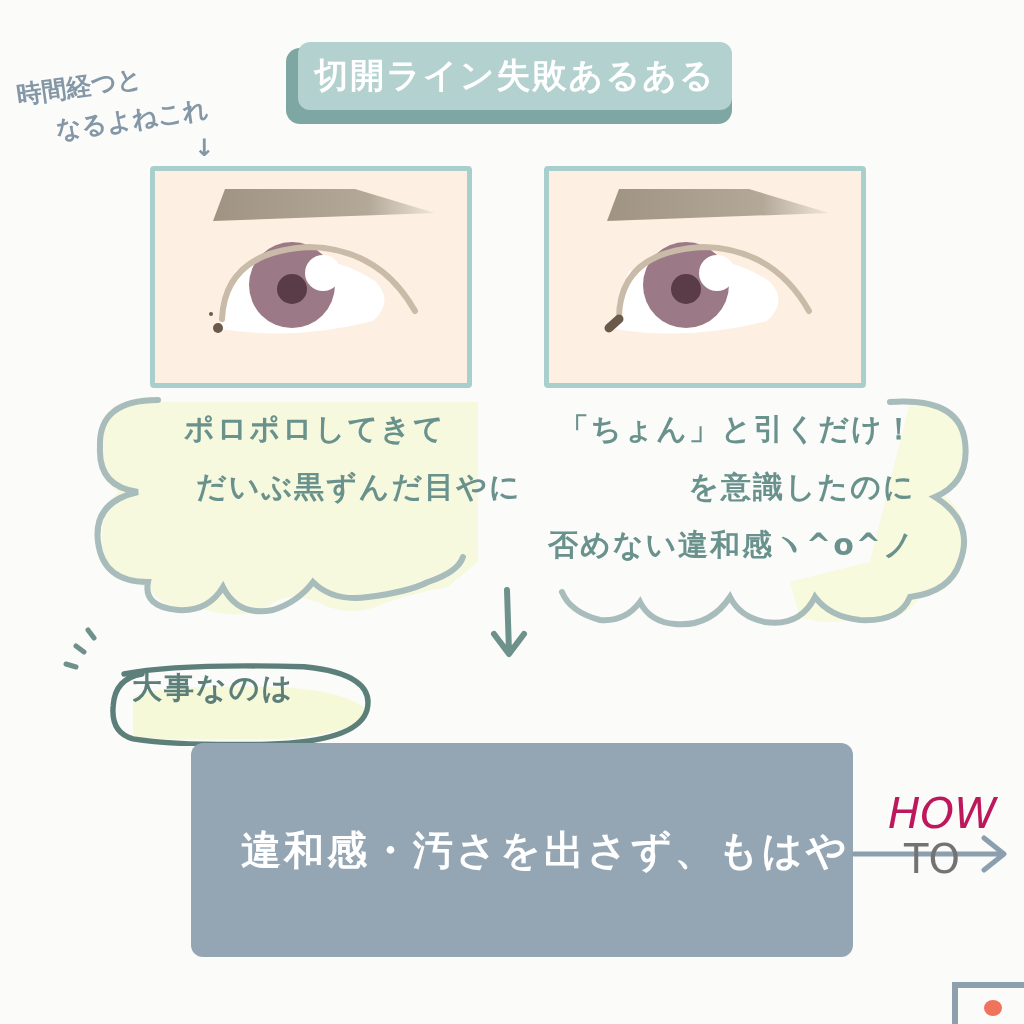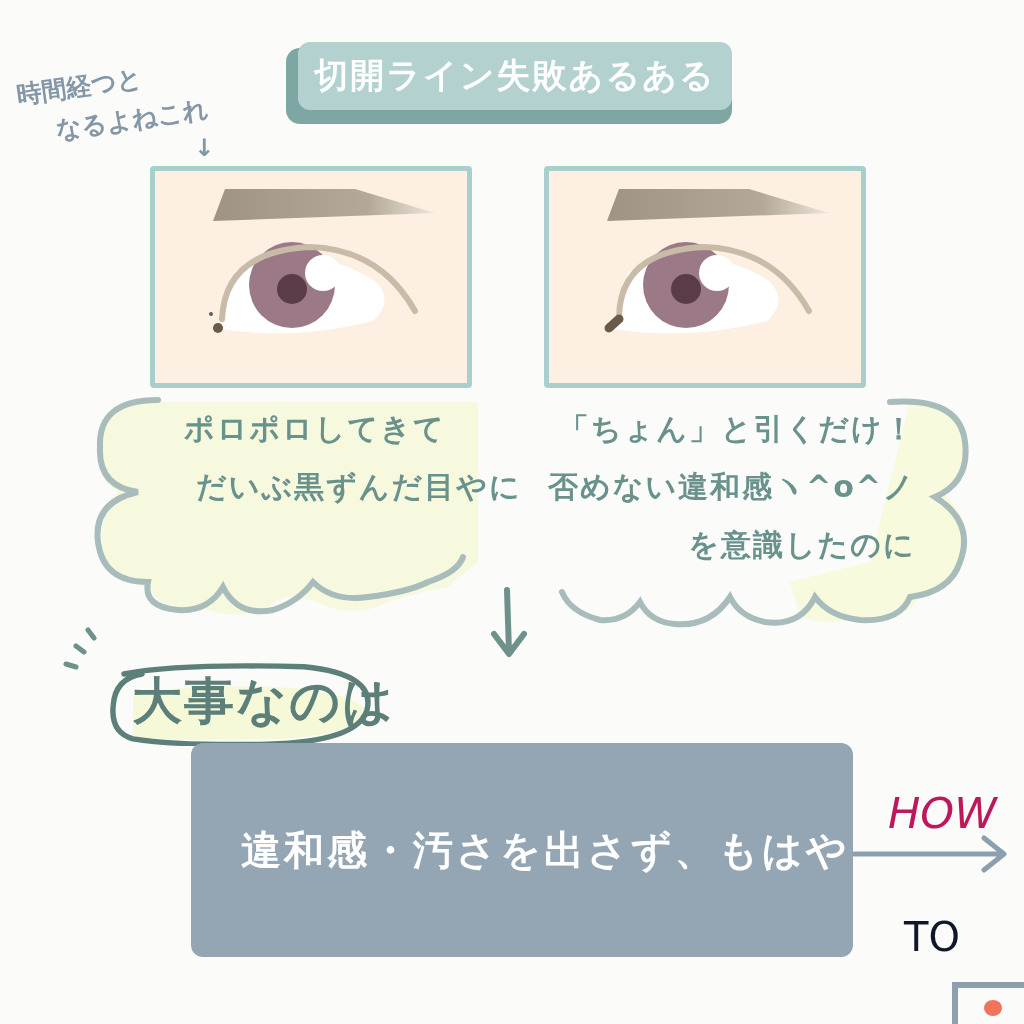--- a/index.html
+++ b/index.html
@@ -42,35 +42,35 @@
     }
 
     
     .down-arrow { left: 484px; top: 584px; }
 
     
     .important-label {
       left: 96px; top: 656px; width: 290px; height: 90px;
     }
     .important-text {
-      left: 132px; top: 668px; color: #5d7f79; font-size: 50px; font-weight: bold; letter-spacing: 2px;
+      left: 132px; top: 668px; color: #5d7f79; font-size: 30px; font-weight: bold; letter-spacing: 2px;
     }
 
     
     .message-box {
       left: 191px; top: 743px; width: 662px; height: 214px;
       background: #94a6b3; border-radius: 12px;
       color: #ffffff; font-size: 40px; font-weight: bold;
       display: flex; flex-direction: column; justify-content: center; padding-left: 50px; box-sizing: border-box;
       line-height: 78px; letter-spacing: 3px; gap: 41px;
     }
 
     
     .howto-how { left: 888px; top: 788px; color: #be185d; font-size: 43px; font-family: "DejaVu Sans", sans-serif; font-style: italic; }
-    .howto-to { left: 904px; top: 914px; color: #0f172a; font-size: 40px; font-family: "DejaVu Sans", sans-serif; }
+    .howto-to { left: 904px; top: 836px; color: #737373; font-size: 40px; font-family: "DejaVu Sans", sans-serif; }
     .howto-arrow { left: 852px; top: 832px; }
 
     
     .corner-hint { left: 952px; top: 982px; width: 80px; height: 60px; border-left: 6px solid #8e9fae; border-top: 6px solid #8e9fae; box-sizing: border-box; }
     .corner-dot { left: 984px; top: 1000px; width: 18px; height: 16px; background: #f0735c; border-radius: 50%; }
   </style>
 </head>
 <body>
 
 <div class="abs title-shadow"></div>
@@ -131,22 +131,22 @@
   <div>ポロポロしてきて</div>
   <div style="padding-left:12px;text-align:right;">だいぶ黒ずんだ目やに</div>
 </div>
 
 <svg class="abs" style="left:540px; top:392px;" width="440" height="240" viewBox="0 0 440 240">
   <path d="M370,10 Q420,10 425,50 Q430,90 400,100 Q430,120 425,160 Q420,200 380,205 Q360,235 320,225 Q290,235 260,225 L250,190 L330,170 Z" fill="#f6f9d8" opacity="0.9"></path>
   <path d="M350,10 Q420,5 425,50 Q430,90 395,105 Q435,130 420,170 Q410,200 370,205 Q360,230 320,228 Q290,225 275,205 Q260,235 225,230 Q200,225 190,205 Q170,235 135,232 Q110,230 100,210 Q85,230 60,228 Q30,220 22,200" fill="none" stroke="#a7bcbb" stroke-width="6" stroke-linecap="round"></path>
 </svg>
 <div class="abs cloud-text" style="left:548px; top:400px;text-align:right;">
   <div>「ちょん」と引くだけ！</div>
+  <div>を意識したのに</div>
   <div>否めない違和感ヽ^o^ノ</div>
-  <div>を意識したのに</div>
 </div>
 
 <svg class="abs down-arrow" width="50" height="80" viewBox="0 0 50 80">
   <path d="M23,6 L25,68 M10,50 L25,70 L40,50" fill="none" stroke="#6f918c" stroke-width="6" stroke-linecap="round" stroke-linejoin="round"></path>
 </svg>
 
 <svg class="abs" style="left:56px; top:624px;" width="50" height="50" viewBox="0 0 50 50">
   <path d="M32,6 L38,14 M20,22 L28,28 M10,40 L20,43" fill="none" stroke="#6f918c" stroke-width="5" stroke-linecap="round"></path>
 </svg>
 

